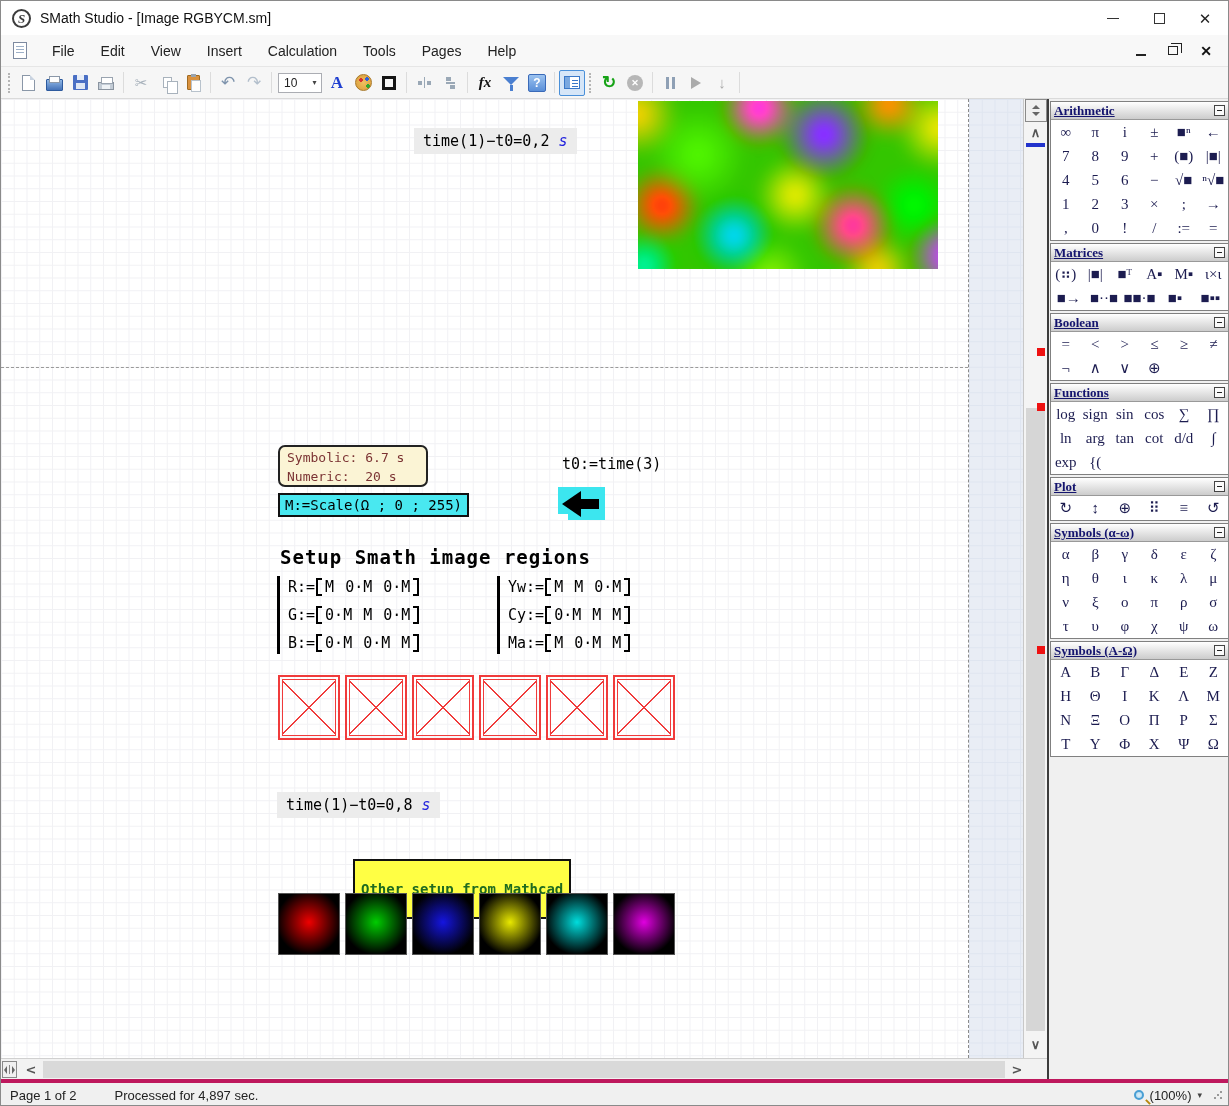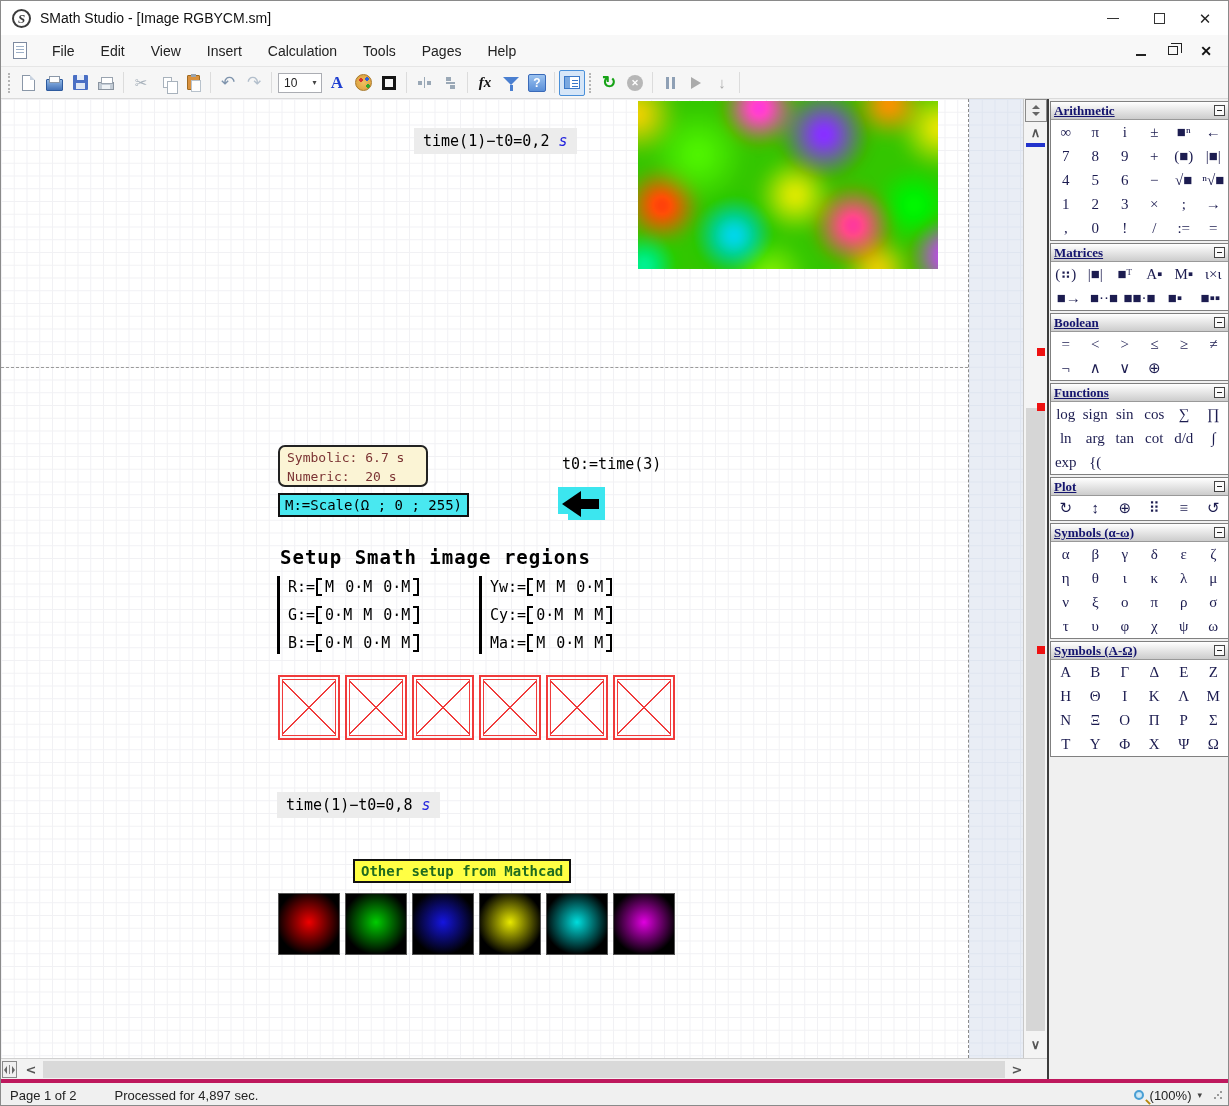--- a/index.html
+++ b/index.html
@@ -119,34 +119,34 @@
      font:13px/19px "DejaVu Sans Mono",monospace;color:#7b3333;padding:1px 7px;white-space:pre;}
   .scalebox{position:absolute;left:277px;top:394px;background:#49e8f0;border:2px solid #111;font:14px "DejaVu Sans Mono",monospace;color:#000;padding:2px 5px;white-space:pre;}
   .arrowimg{position:absolute;left:557px;top:388px;width:47px;height:33px;background:#3ce6ef;display:flex;align-items:center;}
   .arrowimg::before{content:"";position:absolute;left:0;bottom:0;width:10px;height:6px;background:#fff;}
   .arr-tri{width:0;height:0;border-right:19px solid #000;border-top:13px solid transparent;border-bottom:13px solid transparent;margin-left:4px;}
   .arr-tail{width:18px;height:10px;background:#000;}
 
   .heading{position:absolute;left:279px;top:447px;font:bold 19px "DejaVu Sans Mono",monospace;letter-spacing:1px;color:#000;}
 
   .matzone{position:absolute;top:477px;display:flex;flex-direction:column;gap:6px;border-left:3px solid #000;padding-left:8px;}
-  #mat0{left:276px;} #mat1{left:478px;align-items:flex-end;}
+  #mat0{left:276px;} #mat1{left:496px;align-items:flex-end;}
   .matrow{display:flex;align-items:center;font:15px "DejaVu Sans Mono",monospace;color:#000;height:22px;}
   .mat{display:inline-flex;align-items:stretch;margin-left:1px;}
   .bl{width:6px;border:2px solid #000;border-right:none;}
   .br{width:6px;border:2px solid #000;border-left:none;}
   .mcells{display:flex;gap:11px;padding:0 3px;align-items:center;}
 
   .phrow{position:absolute;left:277px;top:576px;display:flex;gap:5px;}
   .phbox{width:62px;height:65px;border:2px solid #f03b3b;position:relative;padding:2px;}
   .phbox::after{content:"";position:absolute;inset:2px;border:1px solid #f03b3b;
      background:linear-gradient(45deg,transparent calc(50% - 1px),#f03b3b calc(50% - 1px),#f03b3b calc(50% + 1px),transparent calc(50% + 1px)),
                 linear-gradient(-45deg,transparent calc(50% - 1px),#f03b3b calc(50% - 1px),#f03b3b calc(50% + 1px),transparent calc(50% + 1px));}
 
-  .mathcad{position:absolute;left:352px;top:760px;background:#ffff44;border:2px solid #111;font:bold 14px "DejaVu Sans Mono",monospace;color:#1f6b1f;padding:2px 6px;white-space:pre;}
+  .mathcad{position:absolute;left:352px;top:760px;background:#ffff44;border:2px solid #111;font:bold 14px "DejaVu Sans Mono",monospace;color:#1f6b1f;padding:20px 6px;white-space:pre;}
 
   .gradrow{position:absolute;left:277px;top:794px;display:flex;gap:5px;}
   .gradsq{width:62px;height:62px;border:1px solid #555;background:#000;}
 
   
   .vstrip{position:absolute;left:1022px;top:0;width:24px;height:959px;background:#f4f4f4;border-left:1px solid #c8c8c8;}
   .vsplit{position:absolute;left:1px;top:0;width:22px;height:23px;background:#f0f0f0;border:1px solid #8a8a8a;display:flex;flex-direction:column;align-items:center;justify-content:center;gap:3px;}
   .vsplit i{width:0;height:0;border-left:4px solid transparent;border-right:4px solid transparent;border-bottom:4px solid #666;}
   .vsplit u{width:0;height:0;border-left:4px solid transparent;border-right:4px solid transparent;border-top:4px solid #666;text-decoration:none;}
   .chev{position:absolute;left:0;width:100%;text-align:center;font-size:13px;font-weight:bold;color:#555;}

